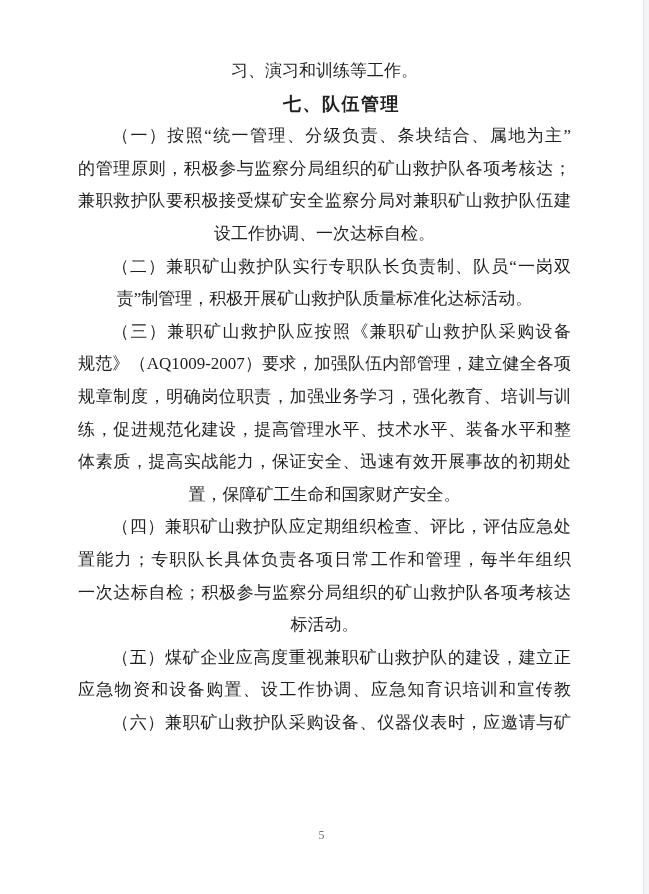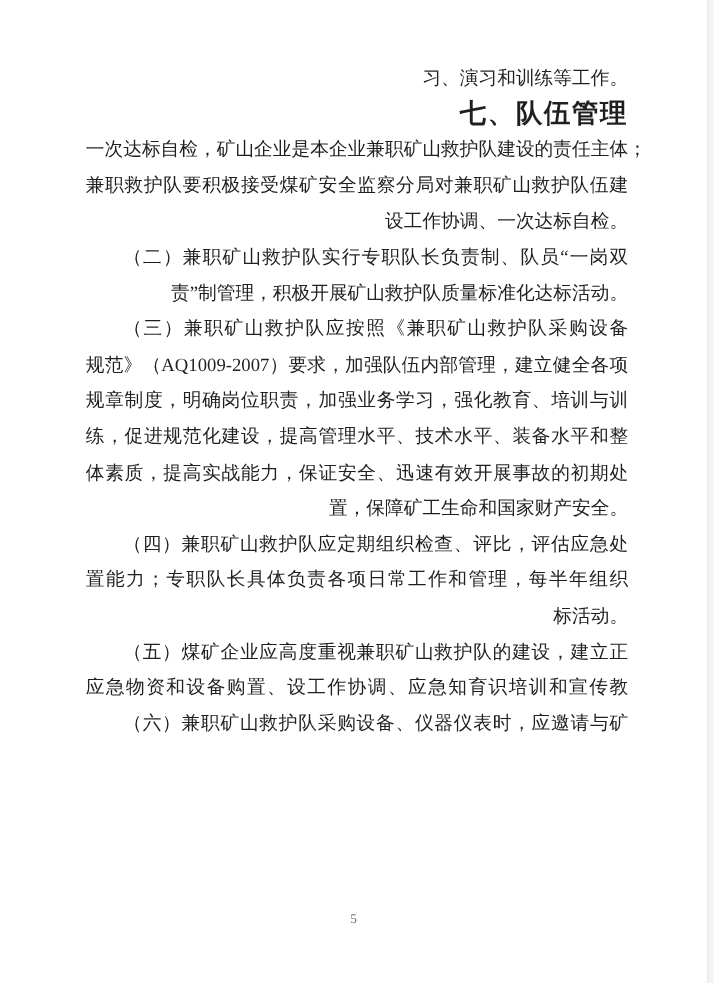--- a/index.html
+++ b/index.html
@@ -21,35 +21,35 @@
     left: 78px;
     top: 55px;
     width: 493px;
   }
   .line {
     height: 32.6px;
     line-height: 32.6px;
     font-size: 17px;
     white-space: nowrap;
     overflow: visible;
-    text-align: right;
+    text-align: center;
   }
   .line.indent {
     padding-left: 34px;
   }
   .line.justify {
     text-align: justify;
     text-align-last: justify;
     -moz-text-align-last: justify;
     text-justify: inter-character;
   }
   .line.heading {
     font-family: "Liberation Sans", "DejaVu Sans", sans-serif;
     font-weight: bold;
-    font-size: 24px;
+    font-size: 18px;
     letter-spacing: 1.5px;
   }
   .page-number {
     position: absolute;
     left: 0;
     width: 643px;
     top: 828px;
     text-align: center;
     font-size: 12px;
     color: #6f7275;
@@ -65,33 +65,35 @@
     border-left: 1px solid #e2e5ea;
   }
 </style>
 </head>
 <body>
 
 <div class="page">
   <div class="content" id="lines-container">
       <div class="line">习、演习和训练等工作。</div>
       <div class="line indent heading">七、队伍管理</div>
-      <div class="line justify">一次达标自检，矿山企业是本企业兼职矿山救护队建设的责任主体；</div>
+      <div class="line indent justify">（一）按照“统一管理、分级负责、条块结合、属地为主”</div>
+      <div class="line justify">的管理原则，积极参与监察分局组织的矿山救护队各项考核达；</div>
       <div class="line justify">兼职救护队要积极接受煤矿安全监察分局对兼职矿山救护队伍建</div>
       <div class="line">设工作协调、一次达标自检。</div>
       <div class="line indent justify">（二）兼职矿山救护队实行专职队长负责制、队员“一岗双</div>
       <div class="line">责”制管理，积极开展矿山救护队质量标准化达标活动。</div>
       <div class="line indent justify">（三）兼职矿山救护队应按照《兼职矿山救护队采购设备</div>
       <div class="line justify">规范》（AQ1009-2007）要求，加强队伍内部管理，建立健全各项</div>
       <div class="line justify">规章制度，明确岗位职责，加强业务学习，强化教育、培训与训</div>
       <div class="line justify">练，促进规范化建设，提高管理水平、技术水平、装备水平和整</div>
       <div class="line justify">体素质，提高实战能力，保证安全、迅速有效开展事故的初期处</div>
       <div class="line">置，保障矿工生命和国家财产安全。</div>
       <div class="line indent justify">（四）兼职矿山救护队应定期组织检查、评比，评估应急处</div>
       <div class="line justify">置能力；专职队长具体负责各项日常工作和管理，每半年组织</div>
+      <div class="line justify">一次达标自检；积极参与监察分局组织的矿山救护队各项考核达</div>
       <div class="line">标活动。</div>
       <div class="line indent justify">（五）煤矿企业应高度重视兼职矿山救护队的建设，建立正</div>
       <div class="line justify">应急物资和设备购置、设工作协调、应急知育识培训和宣传教</div>
       <div class="line indent justify">（六）兼职矿山救护队采购设备、仪器仪表时，应邀请与矿</div>
     </div>
   <div class="page-number">5</div>
   <div class="edge-strip"></div>
 </div>
 
 </body></html>

